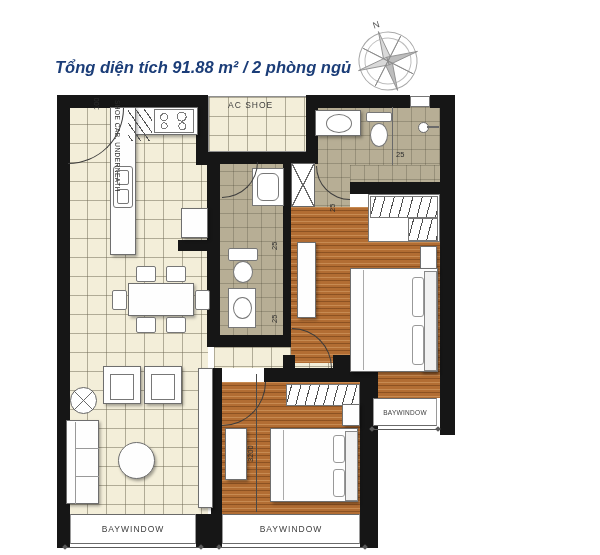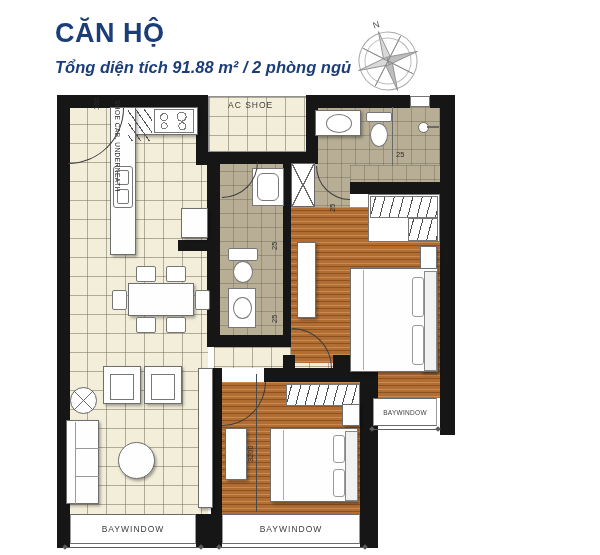--- a/index.html
+++ b/index.html
@@ -55,21 +55,20 @@
   .bay{background:#fff;border-top:1.5px solid #6a6a6a;border-bottom:1.5px solid #6a6a6a;border-left:1px solid #9a9a9a;border-right:1px solid #9a9a9a;box-sizing:border-box;display:flex;align-items:center;justify-content:center;}
   .ledge{border:1px solid #8f8f8f;box-sizing:border-box;}
   .zig{background-image:repeating-linear-gradient(55deg,transparent 0 3px,#555 3px 4px,transparent 4px 7px);}
   .shead{width:9px;height:9px;border:1.5px solid #6a6a6a;border-radius:50%;background:#fff;}
   .sline{height:1.5px;background:#6a6a6a;}
 </style>
 </head>
 <body>
 
 <div class="abs title-row">
-  <span class="title-prefix">CĂN HỘ</span>
 </div>
 <div class="abs subtitle">Tổng diện tích 91.88 m²  /  2 phòng ngủ</div>
 
 <svg class="abs" style="left:348px;top:16px;" width="80" height="80" viewBox="0 0 80 80">
   <g transform="rotate(-18 40 45)">
     <circle cx="40" cy="45" r="29" fill="none" stroke="#a8a8a8" stroke-width="1"></circle>
     <circle cx="40" cy="45" r="23" fill="none" stroke="#bdbdbd" stroke-width="1"></circle>
     <g stroke="#8a8a8a" stroke-width=".8">
       <polygon points="40,14 36,45 44,45" fill="#d9d9d9"></polygon>
       <polygon points="40,76 36,45 44,45" fill="#bdbdbd"></polygon>

